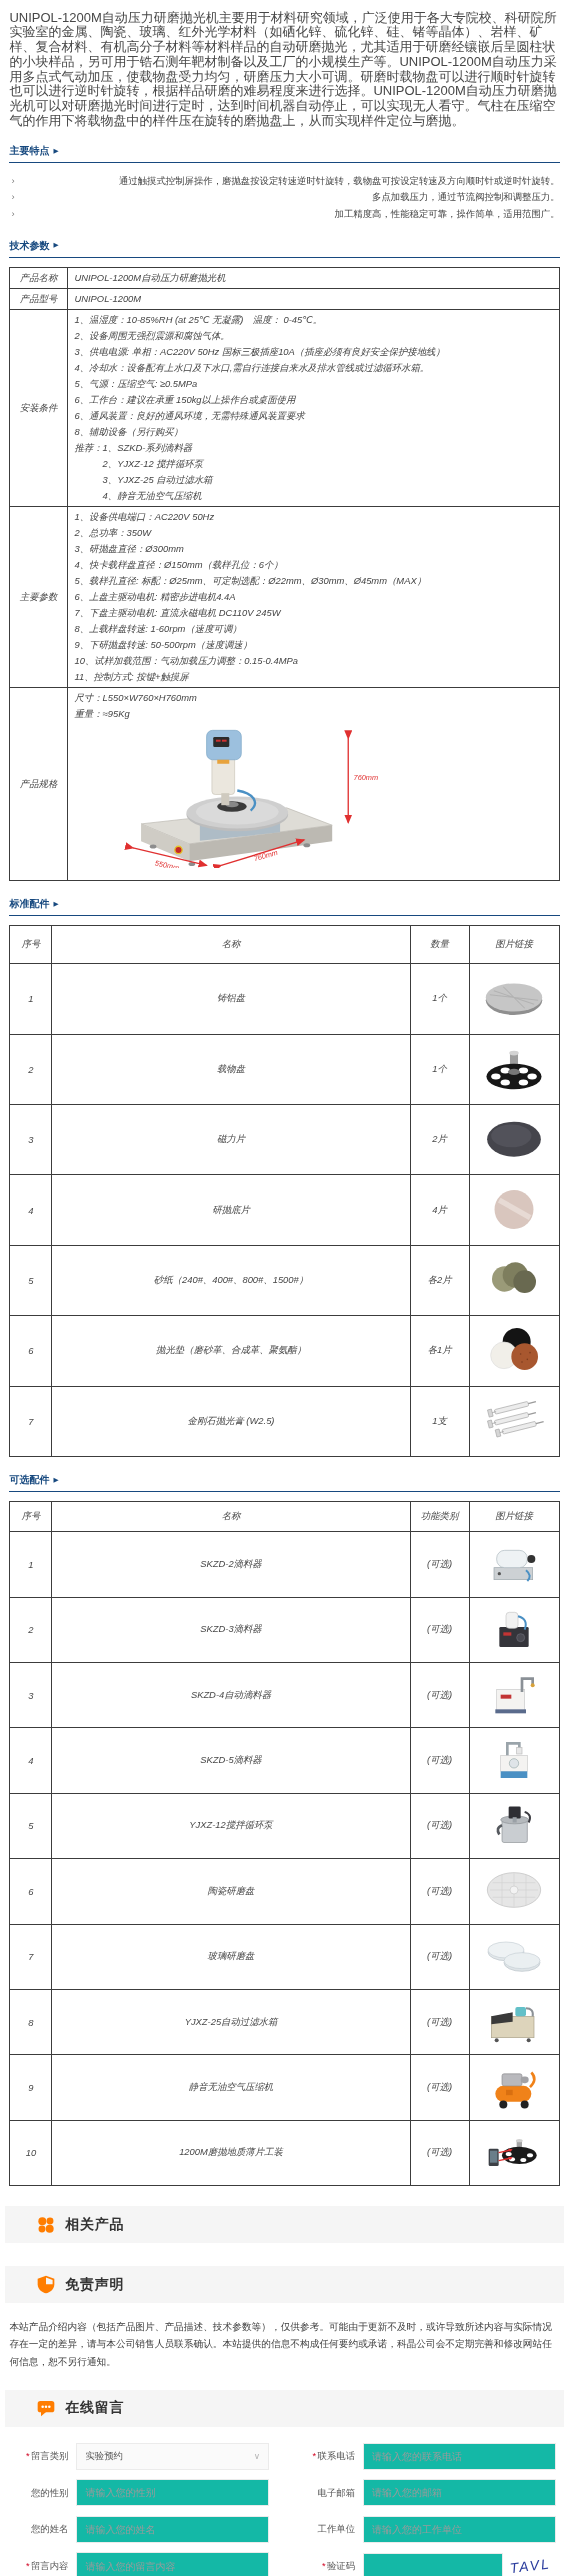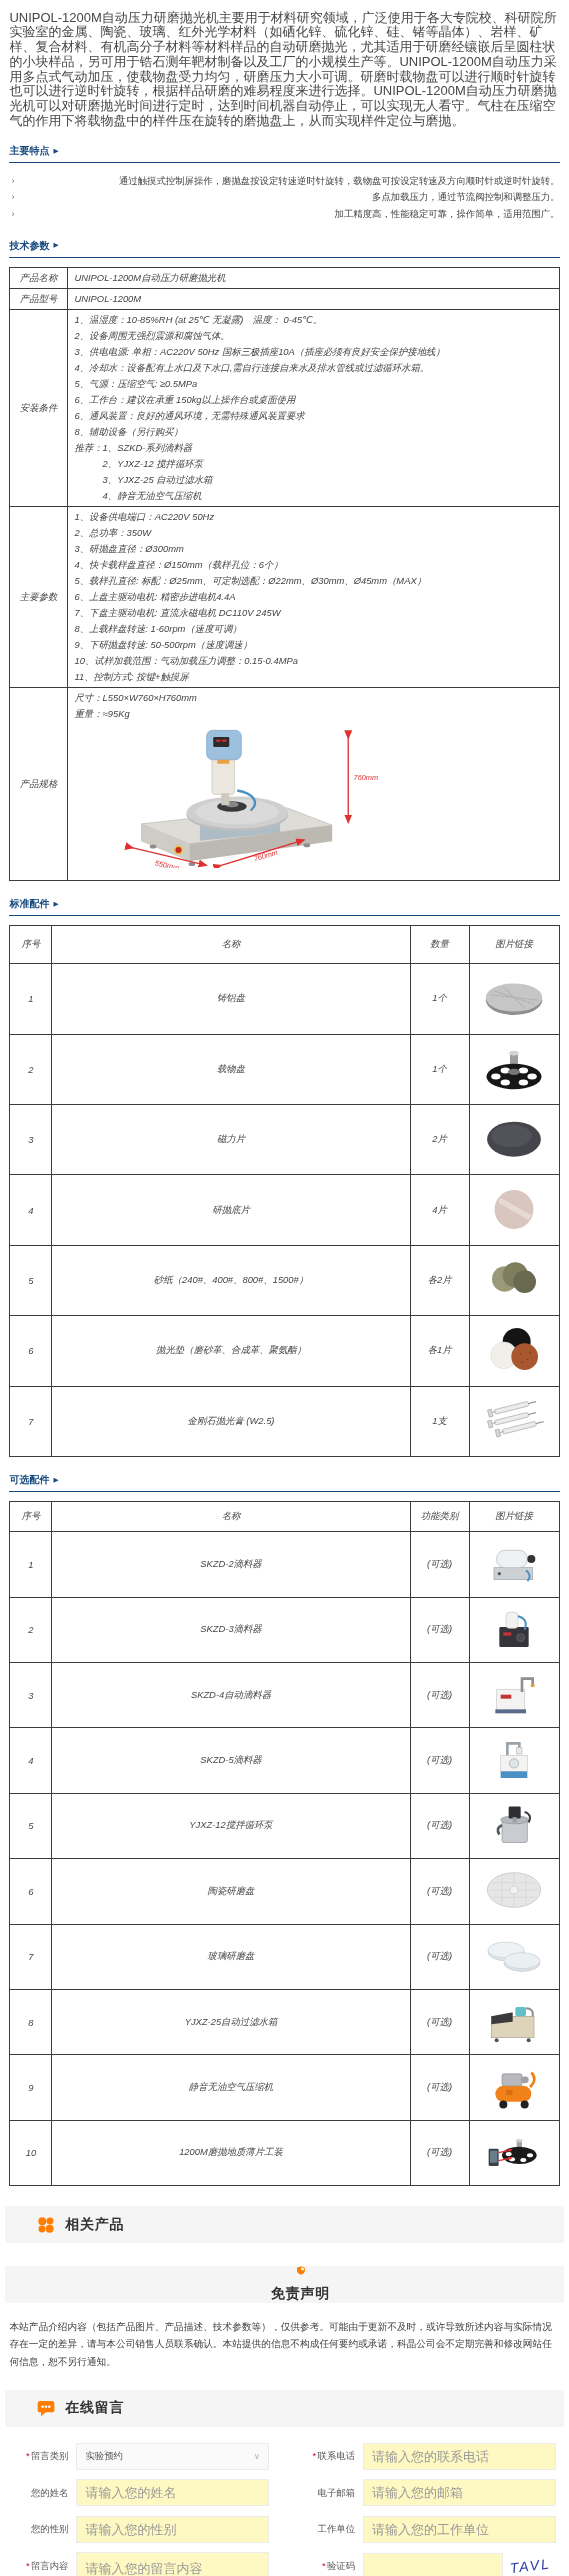--- a/index.html
+++ b/index.html
@@ -35,22 +35,22 @@
   .band{background:#f5f5f5;height:37px;margin:20px 5.3px 0;display:flex;align-items:center;gap:10px;padding-left:32px;}
   .band .btitle{font-size:14px;font-weight:bold;color:#333;letter-spacing:0.7px;}
   .disc-text{font-size:9.7px;line-height:17.4px;margin:14.7px 9.4px 0;color:#404040;}
   
   .form{display:flex;gap:31px;margin:16px 13.4px 0;}
   .fcol{flex:1;display:flex;flex-direction:column;gap:9.4px;}
   .frow{display:flex;align-items:flex-start;}
   .flabel{width:55px;text-align:right;font-size:9.4px;color:#555;padding-top:7.4px;flex-shrink:0;white-space:nowrap;}
   .req{color:#d00020;margin-right:1.3px;}
   .fctl{flex:1;margin-left:8px;}
-  .tbox{background:#fef9c3;border:0.7px solid #ebebeb;height:27px;width:100%;box-sizing:border-box;
-        padding:0 8px;font-size:13px;color:#333;font-family:inherit;}
+  .tbox{background:#14b8a6;border:0.7px solid #ebebeb;height:27px;width:100%;box-sizing:border-box;
+        padding:0 8px;font-size:10px;color:#333;font-family:inherit;}
   .tbox::placeholder{color:#9a9a9a;}
   textarea.tbox{height:91px;padding-top:6.7px;resize:both;}
   .fselect{background:#fafafa;border:0.7px solid #ebebeb;height:27px;box-sizing:border-box;display:flex;
            align-items:center;justify-content:space-between;padding:0 8px;font-size:9.4px;color:#555;cursor:pointer;}
   .chev{color:#b5b5b5;font-size:8.7px;}
   .cap-row{display:flex;align-items:center;gap:4px;}
   .cap-row .tbox{width:calc(100% - 53px);}
   .specimg{margin:6.7px 0 8px 32px;}
 </style>
 </head>
@@ -437,21 +437,21 @@
 <div class="band">
   <svg width="18" height="18" viewBox="0 0 27 27">
     <circle cx="8" cy="8" r="6" fill="#ff7d00"></circle>
       <circle cx="19.5" cy="7.5" r="5.2" fill="#ff7d00"></circle>
     <circle cx="7.5" cy="19.5" r="5.2" fill="#ff7d00"></circle>
       <circle cx="19" cy="19" r="6" fill="#ff7d00"></circle>
   </svg>
   <span class="btitle">相关产品</span>
 </div>
 
-<div class="band" style="margin-top:23px;flex-direction:column;">
+<div class="band" style="margin-top:23px;">
   <svg width="18" height="19" viewBox="0 0 27 28">
     <path d="M13.5 1 L26 5.4 V13.5 C26 20.5 20.6 25.4 13.5 27.3 C6.4 25.4 1 20.5 1 13.5 V5.4 Z" fill="#ff7d00"></path>
     <path d="M13.5 3.6 L23.4 7.1 V13.5 H13.5 Z" fill="#f5f5f5"></path>
   </svg>
   <span class="btitle">免责声明</span>
 </div>
 <p class="disc-text">本站产品介绍内容（包括产品图片、产品描述、技术参数等），仅供参考。可能由于更新不及时，或许导致所述内容与实际情况存在一定的差异，请与本公司销售人员联系确认。本站提供的信息不构成任何要约或承诺，科晶公司会不定期完善和修改网站任何信息，恕不另行通知。</p>
 
 <div class="band">
   <svg width="18" height="18" viewBox="0 0 27 27">
@@ -469,26 +469,26 @@
     <div class="frow">
       <div class="flabel"><span class="req">*</span><span>留言类别</span></div>
       <div class="fctl">
           <div class="fselect">
         <span>实验预约</span>
         <span class="chev">∨</span>
       </div>
         </div>
     </div>
     <div class="frow">
+      <div class="flabel">您的性别</div>
+      <div class="fctl"><input class="tbox" placeholder="请输入您的性别" style=""></div>
+    </div>
+    <div class="frow">
       <div class="flabel">您的姓名</div>
       <div class="fctl"><input class="tbox" placeholder="请输入您的姓名" style=""></div>
-    </div>
-    <div class="frow">
-      <div class="flabel">您的性别</div>
-      <div class="fctl"><input class="tbox" placeholder="请输入您的性别" style=""></div>
     </div>
     <div class="frow">
       <div class="flabel"><span class="req">*</span><span>留言内容</span></div>
       <div class="fctl"><textarea class="tbox" placeholder="请输入您的留言内容" style=""></textarea></div>
     </div>
   </div>
 
   <div class="fcol">
     <div class="frow">
       <div class="flabel"><span class="req">*</span><span>联系电话</span></div>

